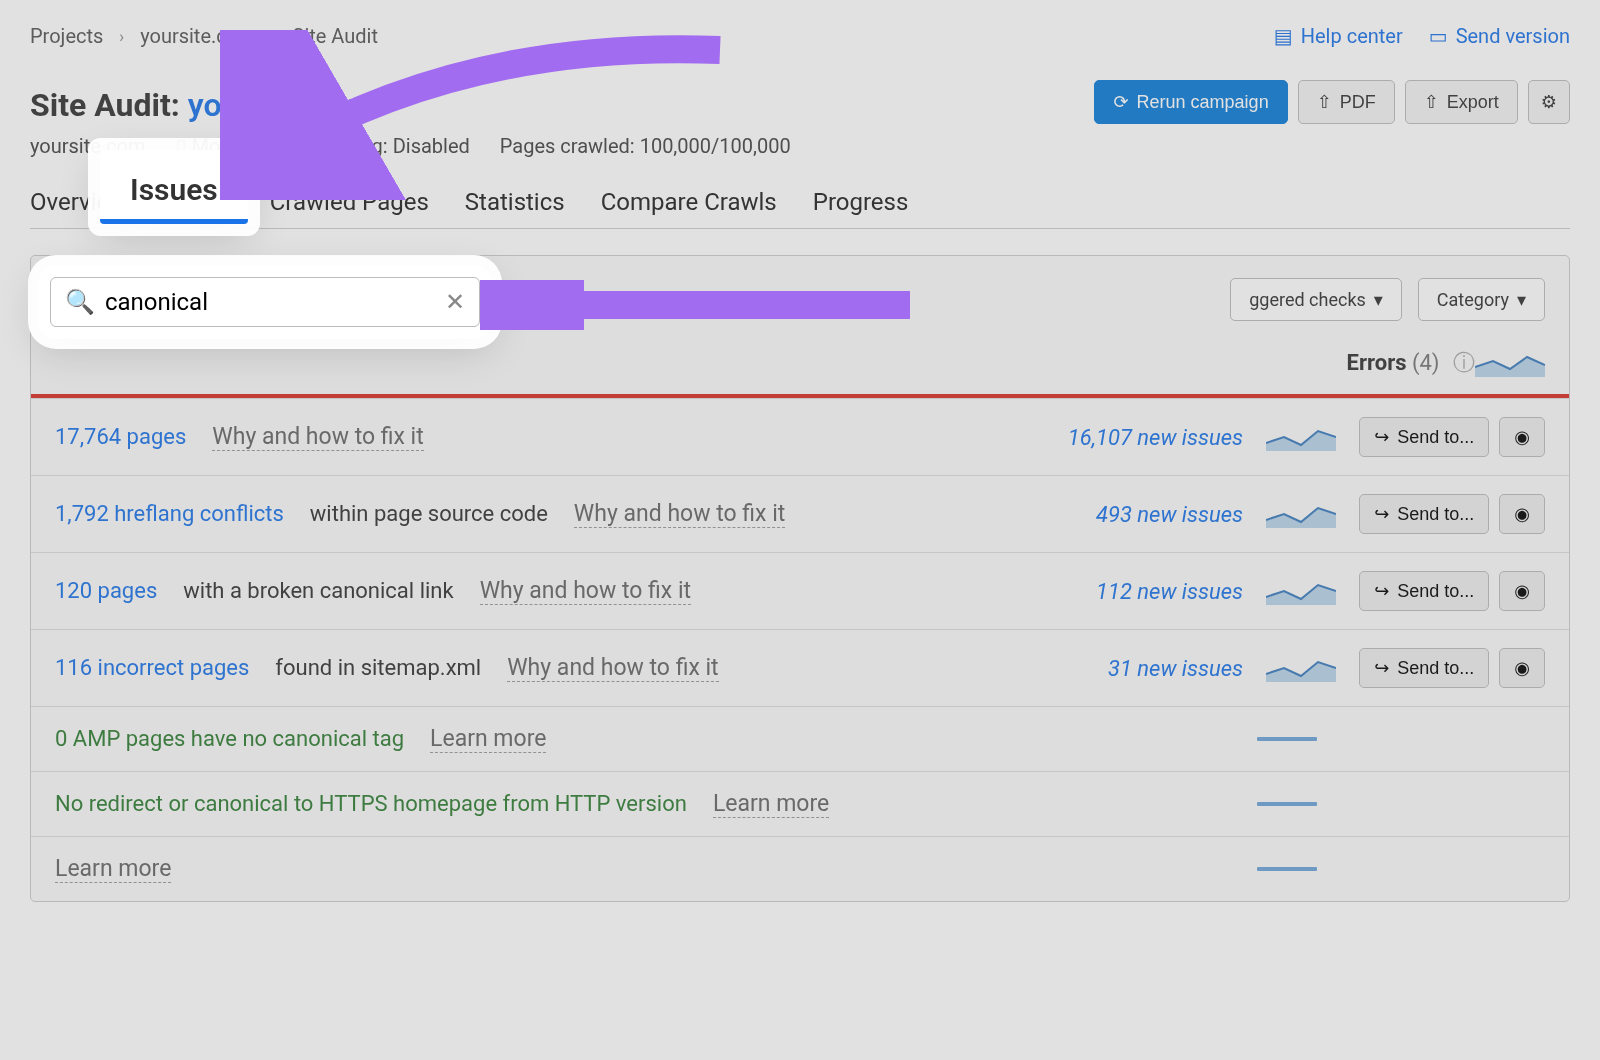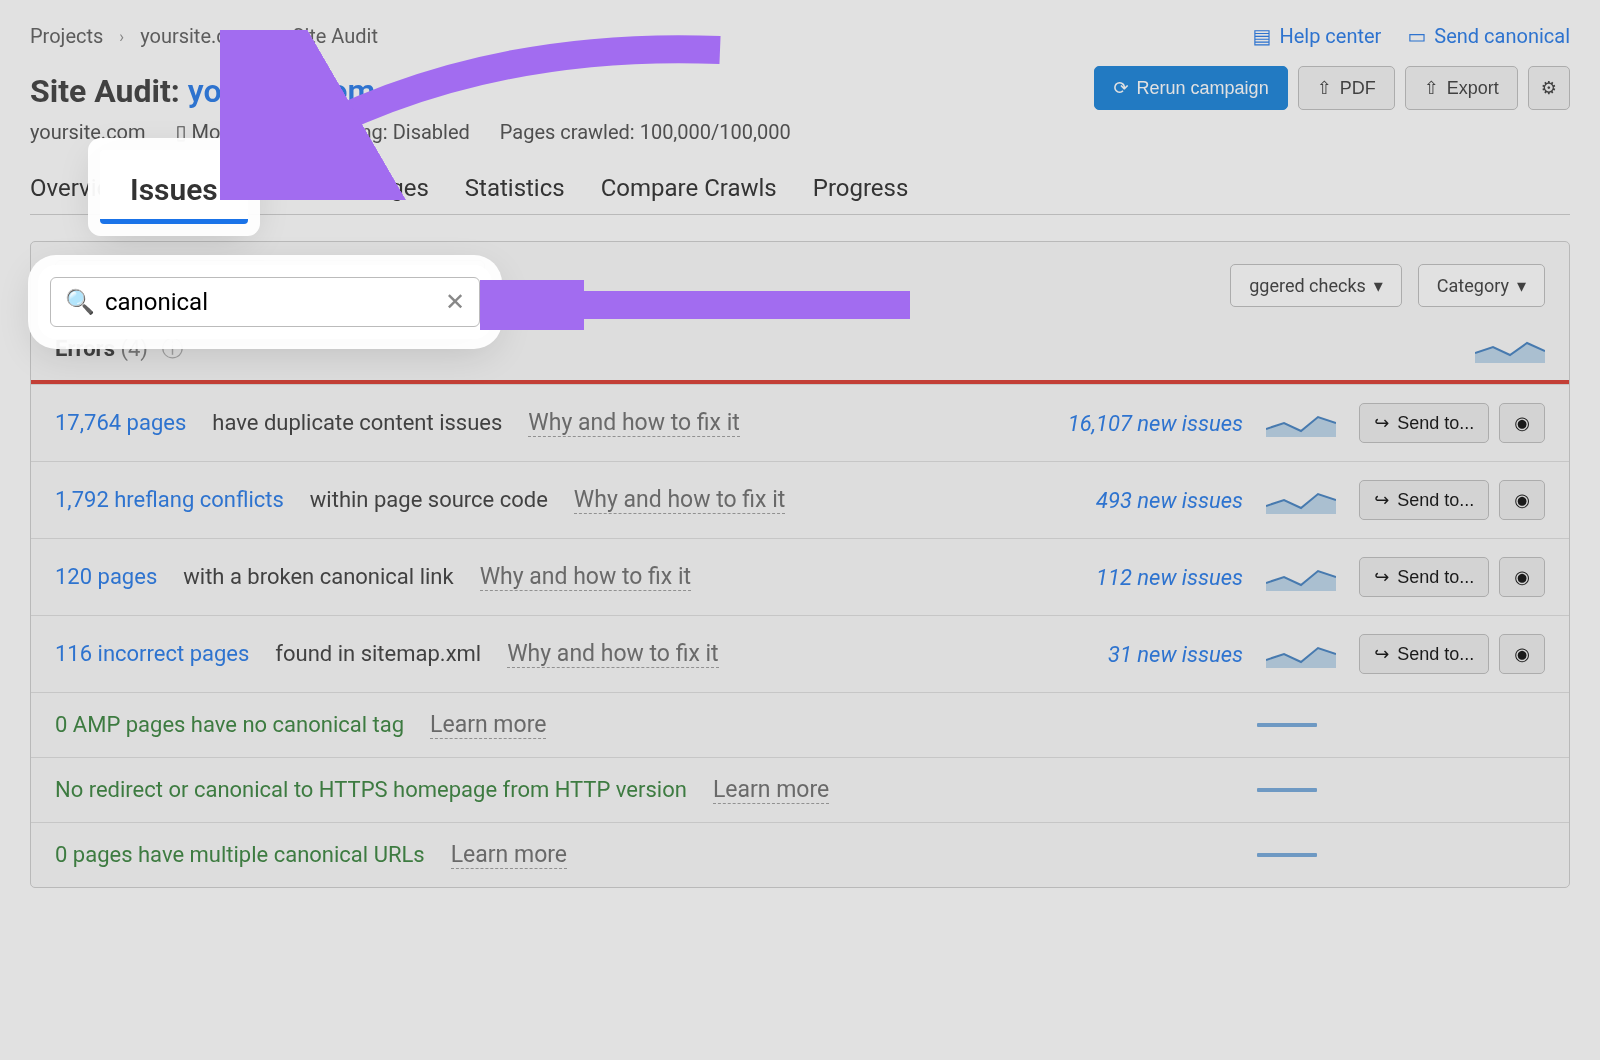--- a/index.html
+++ b/index.html
@@ -19,21 +19,21 @@
     background: rgba(120,120,120,0.22);
     pointer-events: none;
     z-index: 5;
   }
   .breadcrumb {
     display: flex;
     align-items: center;
     gap: 16px;
     font-size: 20px;
     color: #555;
-    margin-bottom: 18px;
+    margin-bottom: 32px;
   }
   .breadcrumb .chev { color: #888; font-size: 16px;}
   .breadcrumb .crumb { cursor: pointer; }
   .top-right {
     position: absolute;
     top: 24px;
     right: 30px;
     display: flex;
     gap: 26px;
     font-size: 20px;
@@ -120,21 +120,21 @@
   .search-wrap input {
     flex: 1;
     border: none;
     outline: none;
     font-size: 24px;
     font-family: inherit;
   }
   .section-header {
     display: flex;
     align-items: center;
-    justify-content: space-between;
+    justify-content: flex-end;
     padding: 14px 24px 16px;
   }
   .section-header .title { font-size: 22px; }
   .section-header .title b { font-weight: 700; }
   .sparkline { width: 70px; height: 28px; }
   .red-divider { height: 4px; background: #d93025; }
   .row {
     display: flex;
     align-items: center;
     padding: 18px 24px;
@@ -200,21 +200,21 @@
   <span class="crumb">Site Audit</span>
 </div>
 
 <div class="top-right">
   <a>
     <span>▤</span>
     <span>Help center</span>
   </a>
   <a>
     <span>▭</span>
-    <span>Send canonical</span>
+    <span>Send version</span>
   </a>
 </div>
 
 <div class="title-row">
   <h1>
     <span>Site Audit:</span>
     <span class="domain-link">yoursite.com</span>
   </h1>
   <div class="title-actions">
     <button class="btn btn-primary">
@@ -280,21 +280,20 @@
       <polygon points="0,18 18,12 35,20 52,8 70,16 70,28 0,28" fill="#b9d4ea"></polygon>
       <polyline points="0,18 18,12 35,20 52,8 70,16" fill="none" stroke="#3a7bbf" stroke-width="2"></polyline>
     </svg>
   </div>
   <div class="red-divider"></div>
 
   <div id="rows">
       <div class="row">
         <div class="desc">
           <span class="link">17,764 pages</span>
-          <span> have duplicate content issues</span>
           <span class="helper">Why and how to fix it</span>
         </div>
         <div class="new-issues">16,107 new issues</div>
         <div class="spark-cell">
           <svg width="70" height="28" viewBox="0 0 70 28">
             <polygon points="0,20 18,14 35,22 52,8 70,14 70,28 0,28" fill="#b9d4ea"></polygon>
             <polyline points="0,20 18,14 35,22 52,8 70,14" fill="none" stroke="#3a7bbf" stroke-width="2"></polyline>
           </svg>
         </div>
         <div class="actions">
@@ -393,21 +392,20 @@
           <span class="helper">Learn more</span>
         </div>
         <div class="new-issues"></div>
         <div class="spark-cell">
           <div class="flatline"></div>
         </div>
         <div class="actions" style="width: 200px;"></div>
       </div>
       <div class="row">
         <div class="desc">
-          <span class="green">0 pages have multiple canonical URLs</span>
           <span class="helper">Learn more</span>
         </div>
         <div class="new-issues"></div>
         <div class="spark-cell">
           <div class="flatline"></div>
         </div>
         <div class="actions" style="width: 200px;"></div>
       </div>
     </div>
 </div>

